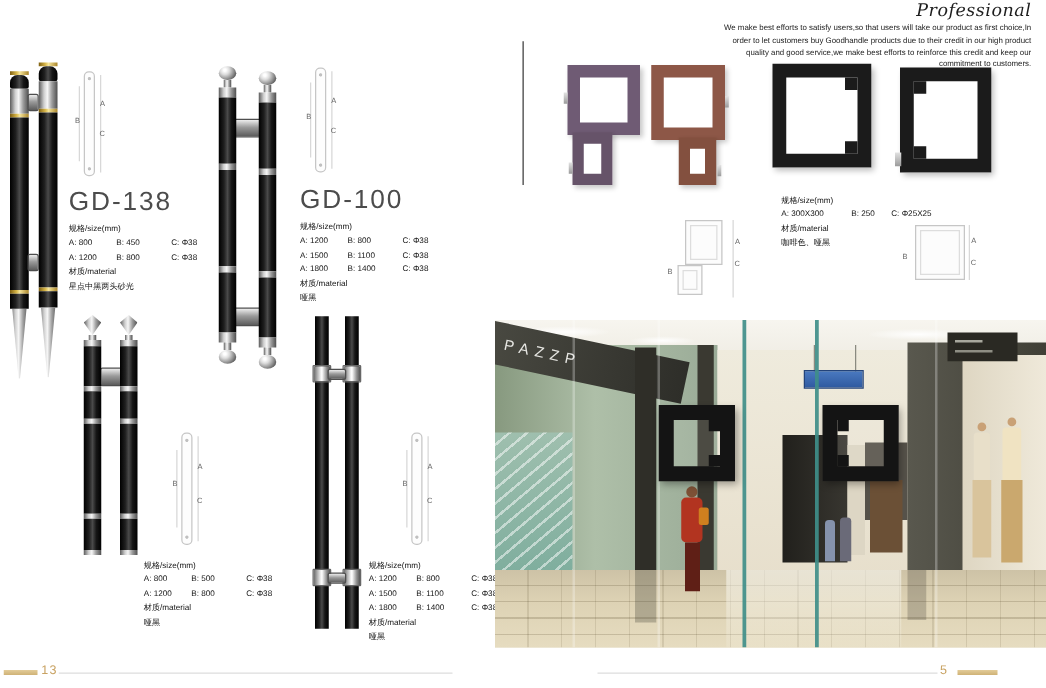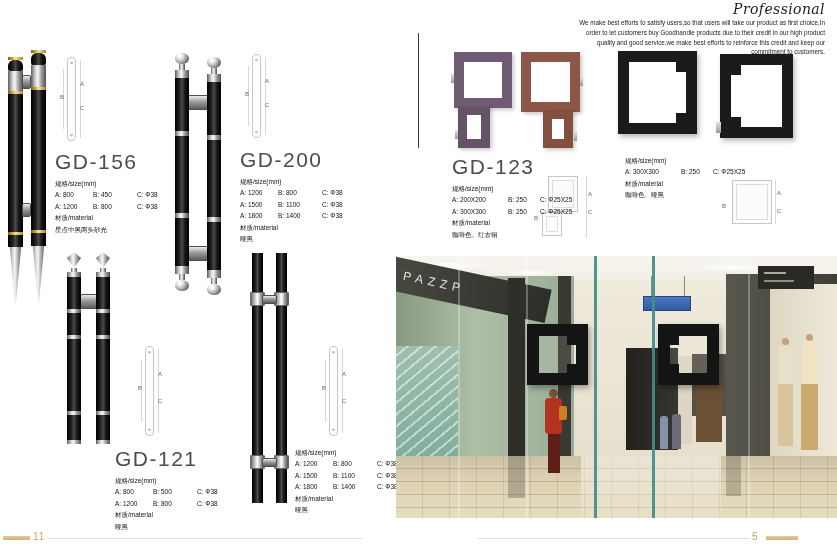--- a/index.html
+++ b/index.html
@@ -107,21 +107,21 @@
   <div class="diag" style="left:60px;top:55px;width:24px;height:88px">
     <div class="diag-body"></div>
     <div class="diag-dline" style="right:3px;top:5px;height:78px"></div>
     <div class="diag-dline" style="left:3px;top:14px;height:60px"></div>
     <span class="diag-lb d-B">B</span>
     <span class="diag-lb d-A">A</span>
     <span class="diag-lb d-C">C</span>
   </div>
 
   <div class="pinfo" style="left:55px;top:150px">
-    <div class="ptitle">GD-156</div>
+    <div class="ptitle">GD-138</div>
     <div class="pline">规格/size(mm)</div>
     <div class="prow">
       <span class="ca">A: 800</span>
       <span class="cb">B: 450</span>
       <span class="cc">C: Φ38</span>
     </div>
     <div class="prow">
       <span class="ca">A: 1200</span>
       <span class="cb">B: 800</span>
       <span class="cc">C: Φ38</span>
@@ -162,21 +162,21 @@
   <div class="diag" style="left:245px;top:52px;width:24px;height:88px">
     <div class="diag-body"></div>
     <div class="diag-dline" style="right:3px;top:5px;height:78px"></div>
     <div class="diag-dline" style="left:3px;top:14px;height:60px"></div>
     <span class="diag-lb d-B">B</span>
     <span class="diag-lb d-A">A</span>
     <span class="diag-lb d-C">C</span>
   </div>
 
   <div class="pinfo" style="left:240px;top:148px">
-    <div class="ptitle">GD-200</div>
+    <div class="ptitle">GD-100</div>
     <div class="pline">规格/size(mm)</div>
     <div class="prow">
       <span class="ca">A: 1200</span>
       <span class="cb">B: 800</span>
       <span class="cc">C: Φ38</span>
     </div>
     <div class="prow">
       <span class="ca">A: 1500</span>
       <span class="cb">B: 1100</span>
       <span class="cc">C: Φ38</span>
@@ -221,21 +221,20 @@
   <div class="diag" style="left:138px;top:344px;width:24px;height:94px">
     <div class="diag-body"></div>
     <div class="diag-dline" style="right:3px;top:5px;height:84px"></div>
     <div class="diag-dline" style="left:3px;top:16px;height:62px"></div>
     <span class="diag-lb d-B">B</span>
     <span class="diag-lb d-A">A</span>
     <span class="diag-lb d-C">C</span>
   </div>
 
   <div class="pinfo" style="left:115px;top:447px">
-    <div class="ptitle">GD-121</div>
     <div class="pline">规格/size(mm)</div>
     <div class="prow">
       <span class="ca">A: 800</span>
       <span class="cb">B: 500</span>
       <span class="cc">C: Φ38</span>
     </div>
     <div class="prow">
       <span class="ca">A: 1200</span>
       <span class="cb">B: 800</span>
       <span class="cc">C: Φ38</span>
@@ -326,36 +325,20 @@
   <div class="sqdiag" style="left:722px;top:176px;width:56px;height:70px">
     <div class="sq-big" style="left:10px;top:4px;width:40px;height:44px">
       <div class="sq-inner"></div>
     </div>
     <div class="diag-dline" style="right:2px;top:4px;height:44px"></div>
     <span class="diag-lb" style="right:-3px;top:20%">A</span>
     <span class="diag-lb" style="right:-3px;top:46%">C</span>
     <span class="diag-lb" style="left:0;top:38%">B</span>
   </div>
 
-  <div class="pinfo" style="left:452px;top:155px">
-    <div class="ptitle">GD-123</div>
-    <div class="pline">规格/size(mm)</div>
-    <div class="prow wide">
-      <span class="ca">A: 200X200</span>
-      <span class="cb">B: 250</span>
-      <span class="cc">C: Φ25X25</span>
-    </div>
-    <div class="prow wide">
-      <span class="ca">A: 300X300</span>
-      <span class="cb">B: 250</span>
-      <span class="cc">C: Φ25X25</span>
-    </div>
-    <div class="pline">材质/material</div>
-    <div class="pline">咖啡色、红古铜</div>
-  </div>
 
   <div class="pinfo" style="left:625px;top:155px">
     <div class="pline">规格/size(mm)</div>
     <div class="prow wide">
       <span class="ca">A: 300X300</span>
       <span class="cb">B: 250</span>
       <span class="cc">C: Φ25X25</span>
     </div>
     <div class="pline">材质/material</div>
     <div class="pline">咖啡色、哑黑</div>
@@ -419,19 +402,19 @@
       <div class="notch" style="top:0;right:0"></div>
       <div class="notch" style="bottom:0;right:0"></div>
     </div>
     <div class="ph-frame" style="left:262px;top:68px">
       <div class="notch" style="top:0;left:0"></div>
       <div class="notch" style="bottom:0;left:0"></div>
     </div>
   </div>
 
   <div class="foot-bar" style="left:3px;top:536px;width:27px"></div>
-  <div class="foot-num" style="left:33px;top:531px">11</div>
+  <div class="foot-num" style="left:33px;top:531px">13</div>
   <div class="foot-line" style="left:47px;top:538px;width:315px"></div>
   <div class="foot-line" style="left:478px;top:538px;width:272px"></div>
   <div class="foot-num" style="left:752px;top:531px">5</div>
   <div class="foot-bar" style="left:766px;top:536px;width:32px"></div>
 
 </div>
 
 </body></html>

